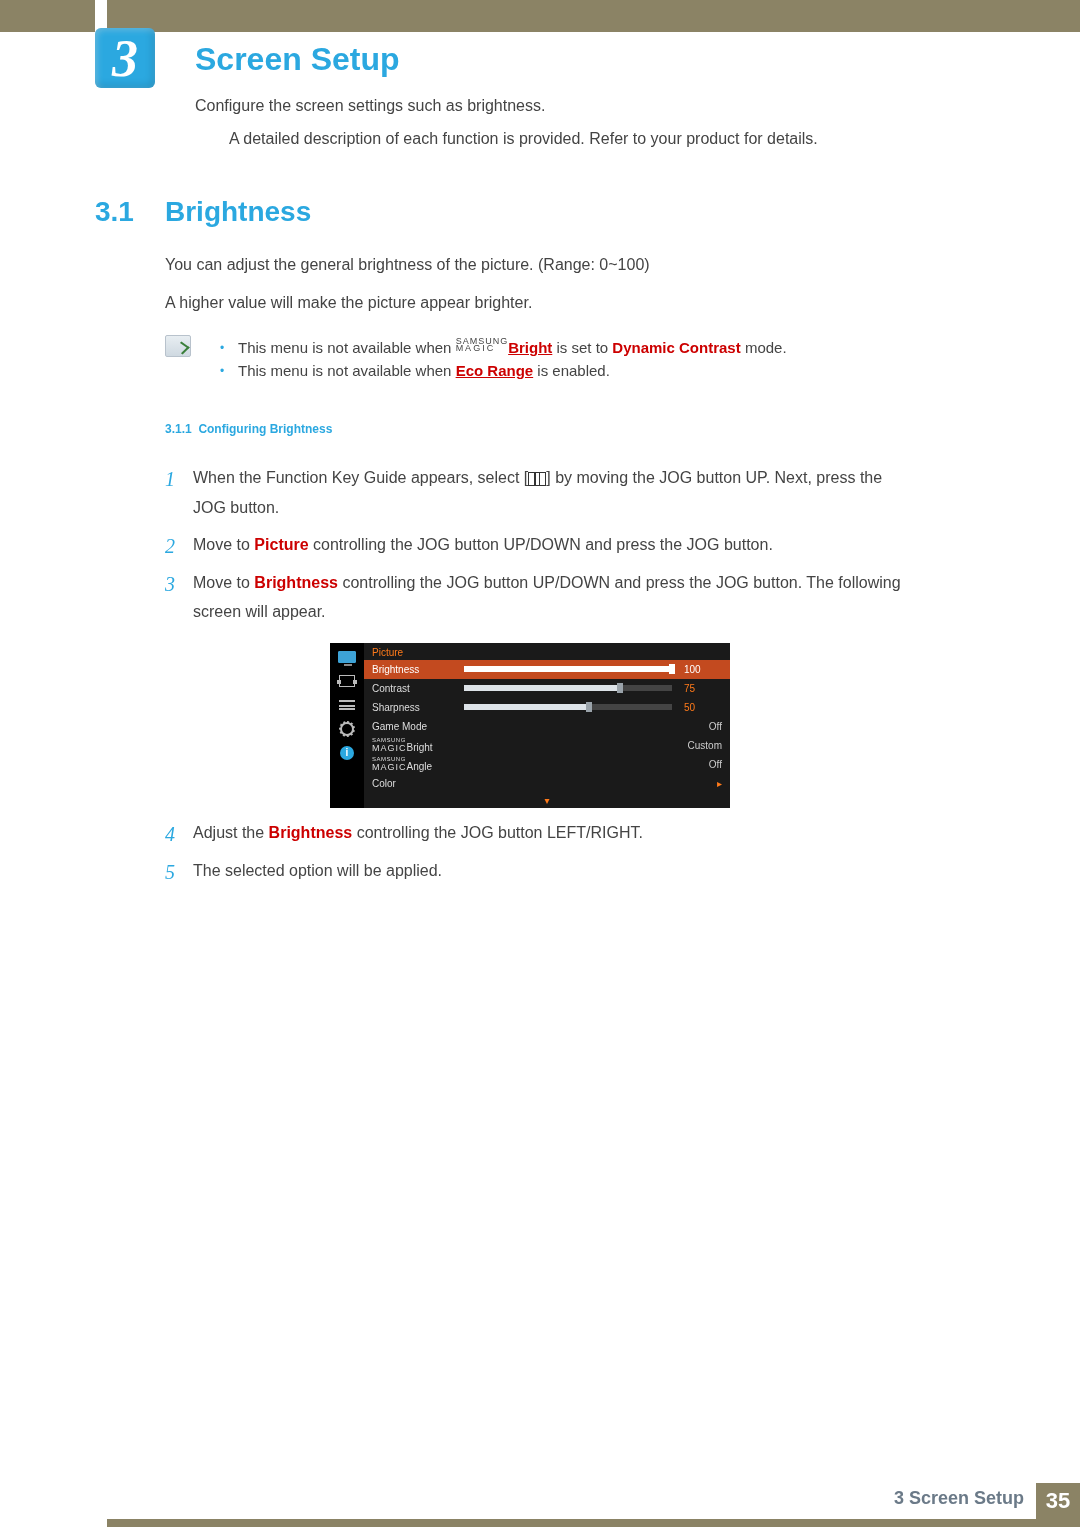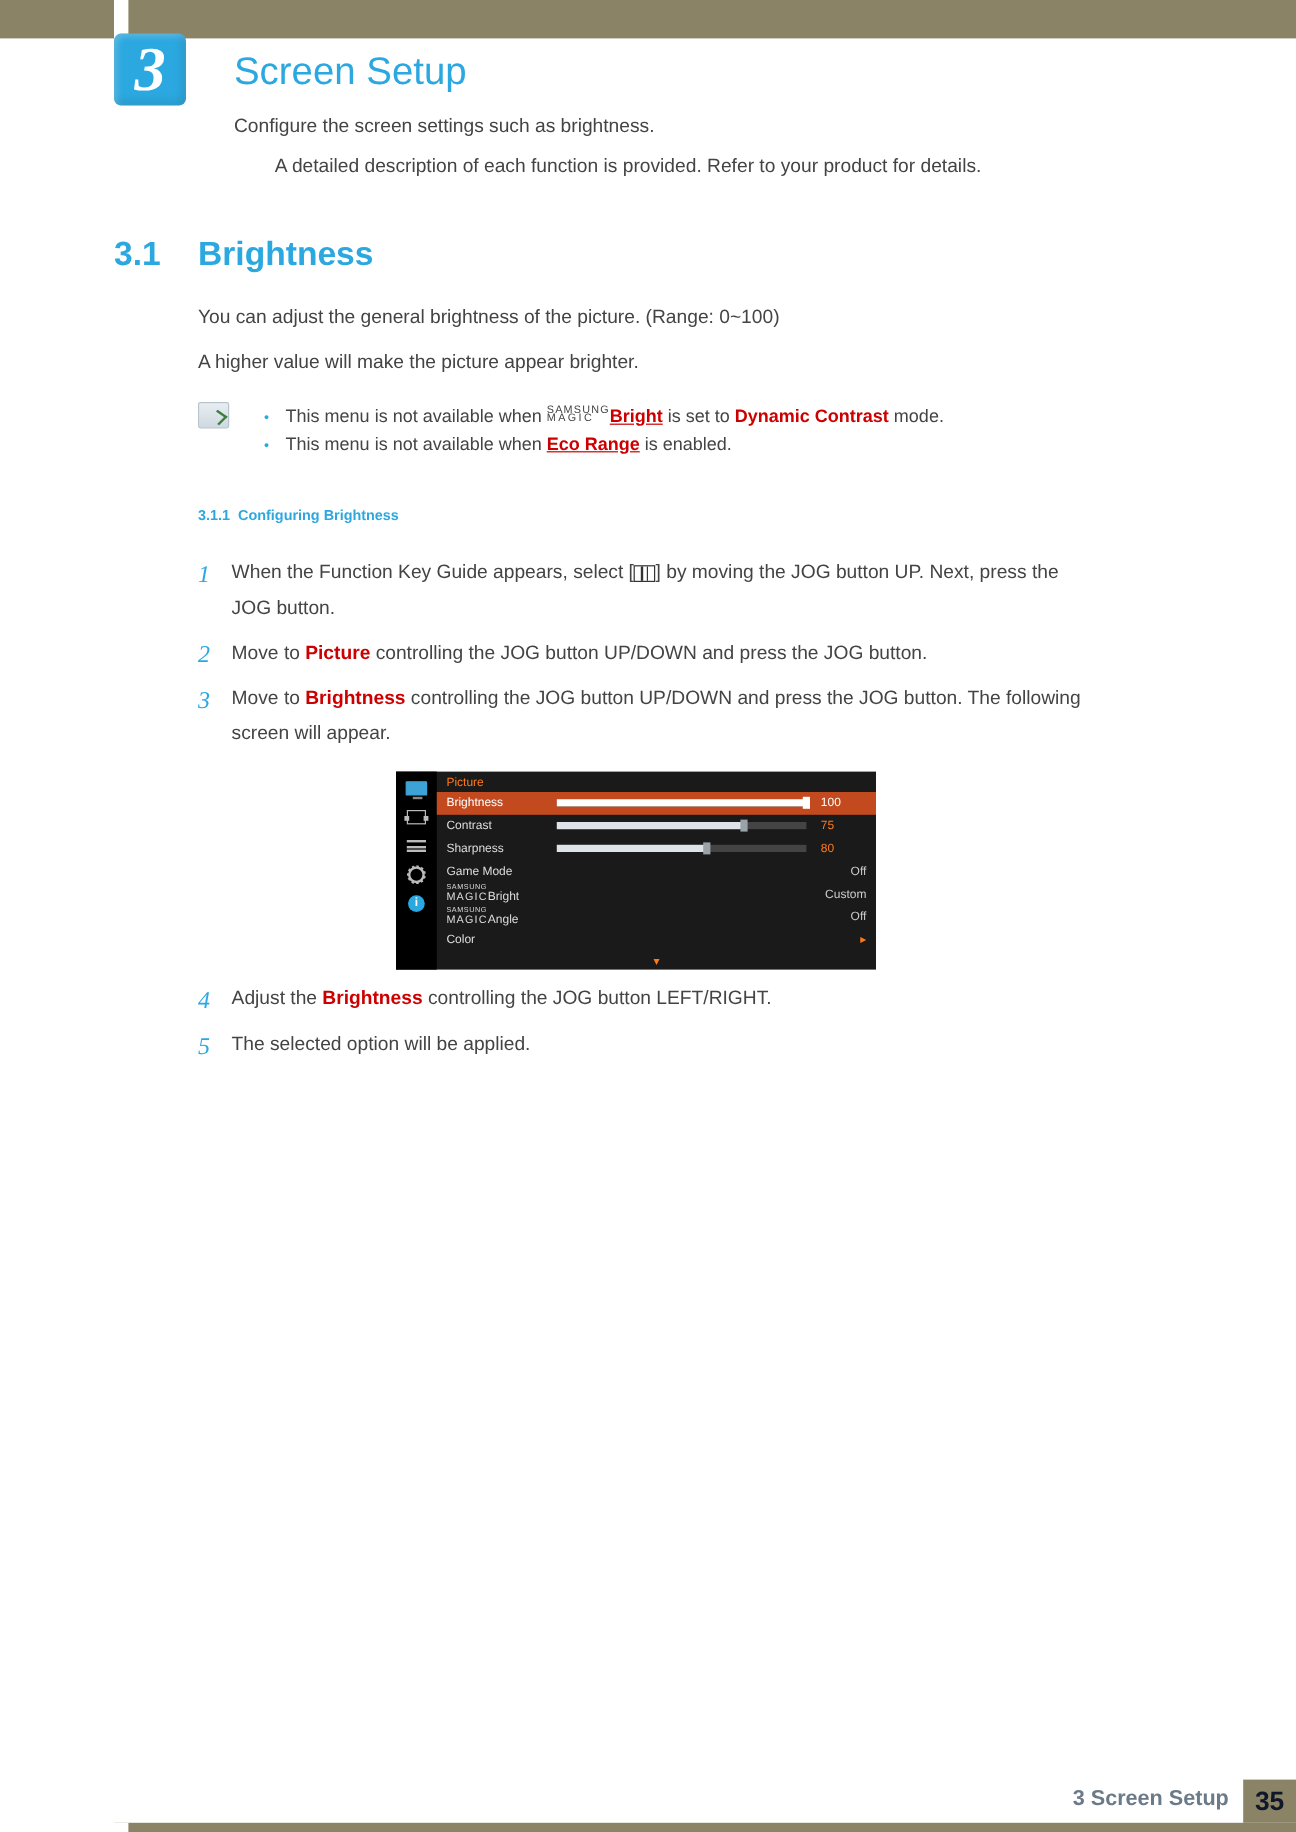--- a/index.html
+++ b/index.html
@@ -1,21 +1,21 @@
 <!DOCTYPE html>
 <html><head>
 <meta charset="utf-8">
 <style>
   * { margin:0; padding:0; box-sizing:border-box; }
   body { font-family: Arial, Helvetica, sans-serif; width:1080px; height:1527px; background:#fff; color:#444; position:relative; }
   .top-bar { position:absolute; top:0; left:0; height:32px; width:100%; background:#8b8365; }
   .top-bar .gap { position:absolute; left:95px; top:0; width:12px; height:32px; background:#fff; }
   .chapter-badge { position:absolute; top:28px; left:95px; width:60px; height:60px; background:#2ba8e0; border-radius:6px; display:flex; align-items:center; justify-content:center; box-shadow: inset -2px -2px 8px rgba(0,0,0,0.15), inset 2px 2px 6px rgba(255,255,255,0.3);}
   .chapter-badge span { color:#fff; font-size:52px; font-weight:bold; font-style:italic; font-family:"Times New Roman", serif; }
-  .chapter-title { position:absolute; top:41px; left:195px; font-size:32px; color:#2ba8e0; font-weight:normal; }
+  .chapter-title { position:absolute; top:41px; left:195px; font-size:32px; color:#2ba8e0; font-weight:bold; }
   .intro1 { position:absolute; top:97px; left:195px; font-size:16px; }
   .intro2 { position:absolute; top:130px; left:195px; font-size:16px;margin-left:34px; }
   .sec-num { position:absolute; top:196px; left:95px; font-size:28px; color:#2ba8e0; font-weight:bold; }
   .sec-title { position:absolute; top:196px; left:165px; font-size:28px; color:#2ba8e0; font-weight:bold; }
   .p1 { position:absolute; top:256px; left:165px; font-size:16px; }
   .p2 { position:absolute; top:294px; left:165px; font-size:16px; }
   .note-icon { position:absolute; top:335px; left:165px; width:26px; height:22px; background:linear-gradient(#e8eef2,#cfd9e1); border:1px solid #b8c2cc; border-radius:2px; }
   .note-icon::after { content:""; position:absolute; right:3px; bottom:3px; width:8px; height:8px; border-bottom:2px solid #3a7f3a; border-right:2px solid #3a7f3a; transform:rotate(-45deg) skewX(10deg);}
   .note-list { position:absolute; top:333px; left:220px; font-size:15px; width:740px; }
   .note-list li { list-style:none; margin:6px 0; padding-left:18px; position:relative; }
@@ -60,21 +60,21 @@
   .osd-row.sel .val{ color:#fff;}
   .osd-row .valtxt { width:50px; text-align:right; font-size:10px; color:#ccc;}
   .osd-row .arrow { color:#ff7a1a; font-size:10px;}
   .osd-footer { text-align:center; color:#ff7a1a; font-size:10px; padding:2px 0;}
   .osd-desc { width:106px; background:#000; color:#aaa; font-size:9px; padding:6px; line-height:1.2;}
   .magic-sup { font-size:6px; letter-spacing:0.5px; display:block; line-height:0.7; }
   
   .footer-bar { position:absolute; left:95px; right:0; bottom:0; height:8px; background:#8b8365;}
   .footer-bar::before{content:"";position:absolute;left:0;top:0;width:12px;height:100%;background:#fff;}
   .breadcrumb { position:absolute; right:56px; bottom:18px; font-size:18px; color:#6b7a88; font-weight:bold; }
-  .page-badge { position:absolute; right:0; bottom:8px; width:44px; height:36px; background:#8b8365; color:#0f172a; display:flex; align-items:center; justify-content:center; font-size:22px; font-weight:bold; }
+  .page-badge { position:absolute; right:0; bottom:8px; width:44px; height:36px; background:#8b8365; color:#ffffff; display:flex; align-items:center; justify-content:center; font-size:22px; font-weight:bold; }
 </style>
 </head>
 <body>
 
 <div class="top-bar">
     <div class="gap"></div>
   </div>
 
 <div class="chapter-badge">
   <span>3</span>
@@ -152,21 +152,21 @@
                 <div class="knob" style="left: calc(75% - 3px);"></div>
               </div>
               <div class="val">75</div>
             </div>
             <div class="osd-row">
               <div class="lbl">Sharpness</div>
               <div class="slider">
                 <div class="fill" style="width: 60%;"></div>
                 <div class="knob" style="left: calc(60% - 3px);"></div>
               </div>
-              <div class="val">80</div>
+              <div class="val">50</div>
             </div>
             <div class="osd-row">
               <div class="lbl">Game Mode</div>
               <div style="flex: 1 1 0%;"></div>
               <div class="valtxt">Off</div>
             </div>
             <div class="osd-row">
               <div class="lbl"><span class="magic-sup">SAMSUNG</span><span style="letter-spacing:1px;font-size:9px;">MAGIC</span><span style="font-size:10px;">Bright</span></div>
               <div style="flex: 1 1 0%;"></div>
               <div class="valtxt">Custom</div>

